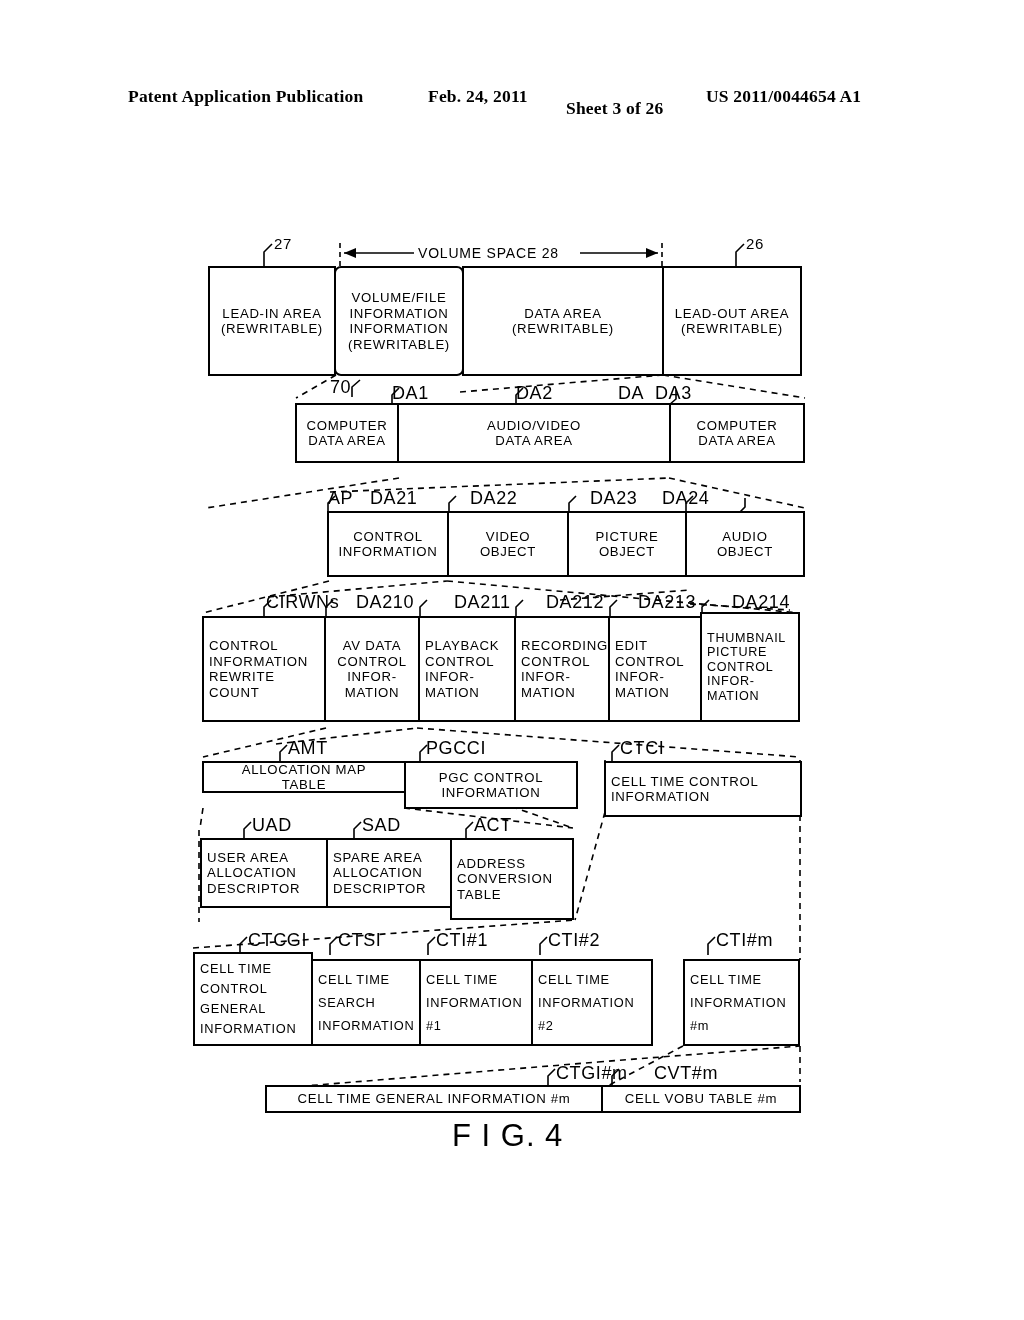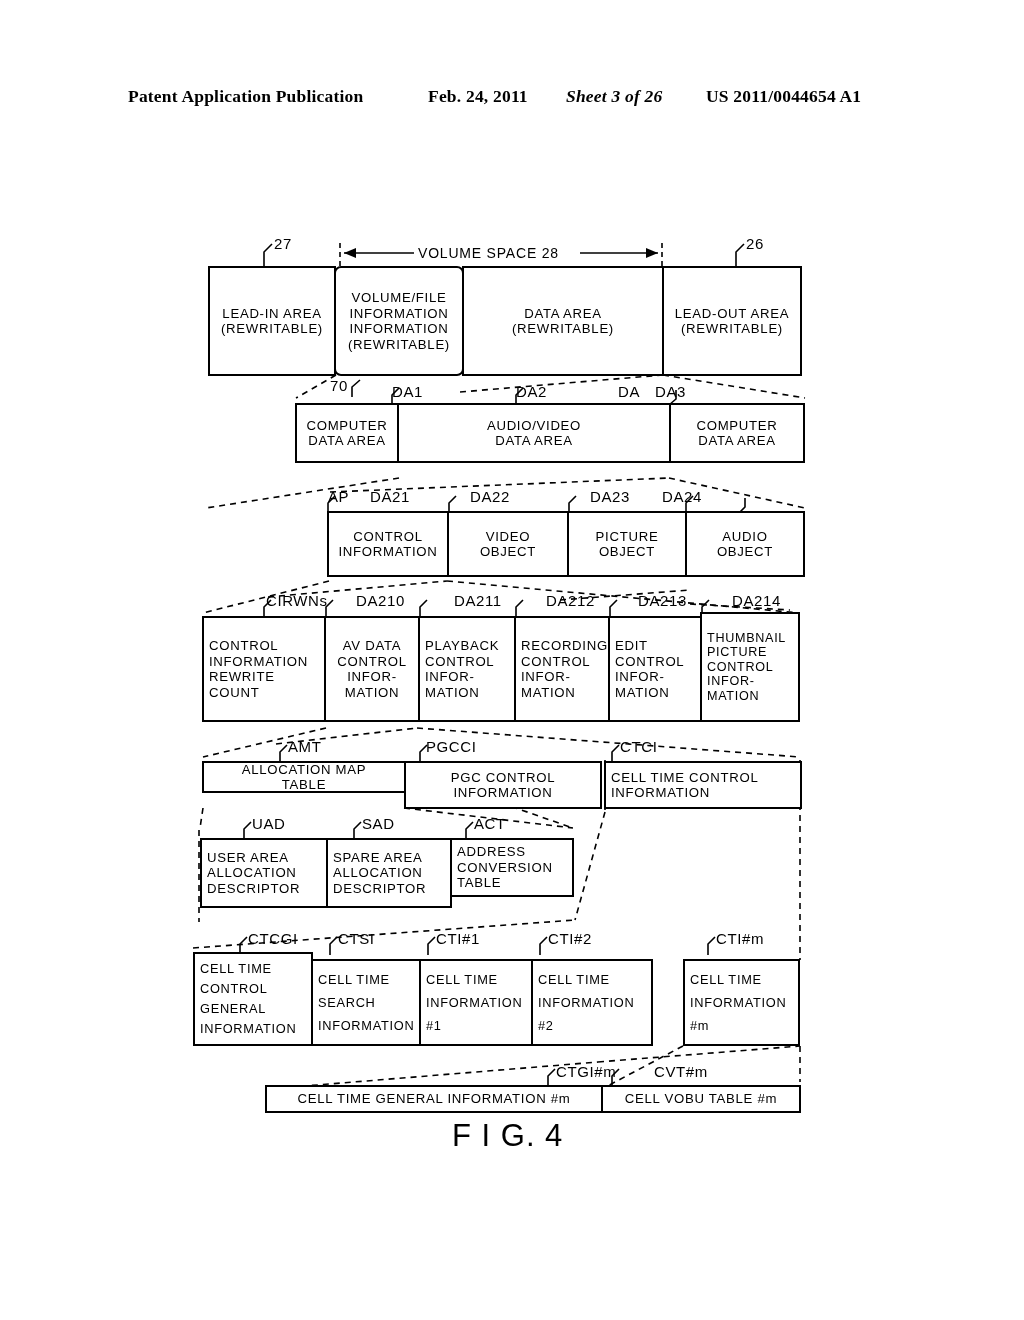--- a/index.html
+++ b/index.html
@@ -15,21 +15,21 @@
   
   .pub-header{
     position:absolute;left:0;top:86px;width:1024px;
     font-family:"Liberation Serif", serif;
     font-weight:bold;font-size:17.5px;
     letter-spacing:.2px;
     white-space:nowrap;
   }
   .pub-header .h-pub{position:absolute;left:128px;top:0;}
   .pub-header .h-date{position:absolute;left:428px;top:0;}
-  .pub-header .h-sheet{position:absolute;left:566px;top:0;font-style:italic;}
+  .pub-header .h-sheet{position:absolute;left:566px;top:12px;}
   .pub-header .h-num{position:absolute;left:706px;top:0;}
 
   
   #figure{position:absolute;left:0;top:0;width:1024px;height:1320px;}
 
   .box{
     position:absolute;
     box-sizing:border-box;
     border:2px solid #000;
     background:#fff;
@@ -44,21 +44,21 @@
   }
   .box.ctr{align-items:center;text-align:center;}
   .box.lft{align-items:flex-start;text-align:left;}
   .box .pad{padding:0 4px;width:100%;box-sizing:border-box;}
   .box.lft .pad{padding-left:5px;}
 
   
   .ref{
     position:absolute;
     font-family:"Liberation Sans", sans-serif;
-    font-size:15px;
+    font-size:18px;
     letter-spacing:.6px;
     white-space:nowrap;
   }
   .ref.big{font-size:15px;}
 
   svg.lines{position:absolute;left:0;top:0;width:1024px;height:1320px;pointer-events:none;}
 
   .figcap{
     position:absolute;
     font-family:"Liberation Sans", sans-serif;
@@ -318,27 +318,27 @@
   <div class="ref" style="left:288px;top:738px;">AMT</div>
   <div class="ref" style="left:426px;top:738px;">PGCCI</div>
   <div class="ref" style="left:620px;top:738px;">CTCI</div>
 
   <div class="box ctr" style="left:202px;top:761px;width:204px;height:32px;">
     <div class="pad">
       <div>ALLOCATION MAP</div>
       <div>TABLE</div>
     </div>
   </div>
-  <div class="box ctr" style="left:404px;top:761px;width:198px;height:48px;">
+  <div class="box ctr" style="left:404px;top:761px;width:174px;height:48px;">
     <div class="pad">
       <div>PGC CONTROL</div>
       <div>INFORMATION</div>
     </div>
   </div>
-  <div class="box lft" style="left:604px;top:761px;width:198px;height:48px;">
+  <div class="box lft" style="left:604px;top:761px;width:198px;height:56px;">
     <div class="pad">
       <div>CELL TIME CONTROL</div>
       <div>INFORMATION</div>
     </div>
   </div>
 
   <div class="ref" style="left:252px;top:815px;">UAD</div>
   <div class="ref" style="left:362px;top:815px;">SAD</div>
   <div class="ref" style="left:474px;top:815px;">ACT</div>
 
@@ -349,21 +349,21 @@
       <div>DESCRIPTOR</div>
     </div>
   </div>
   <div class="box lft" style="left:326px;top:838px;width:126px;height:70px;">
     <div class="pad">
       <div>SPARE AREA</div>
       <div>ALLOCATION</div>
       <div>DESCRIPTOR</div>
     </div>
   </div>
-  <div class="box lft" style="left:450px;top:838px;width:124px;height:59px;">
+  <div class="box lft" style="left:450px;top:838px;width:124px;height:82px;">
     <div class="pad">
       <div>ADDRESS</div>
       <div>CONVERSION</div>
       <div>TABLE</div>
     </div>
   </div>
 
   <div class="ref" style="left:248px;top:930px;">CTCGI</div>
   <div class="ref" style="left:338px;top:930px;">CTSI</div>
   <div class="ref" style="left:436px;top:930px;">CTI#1</div>

